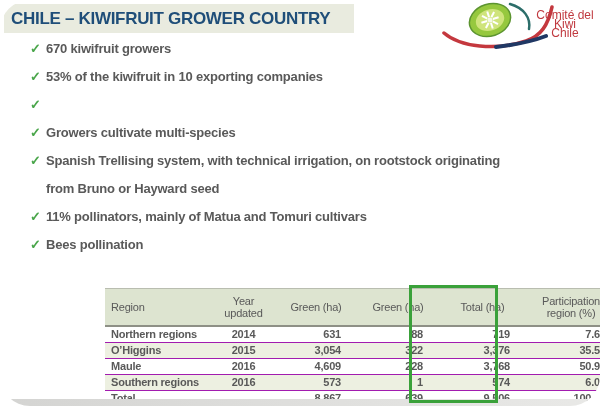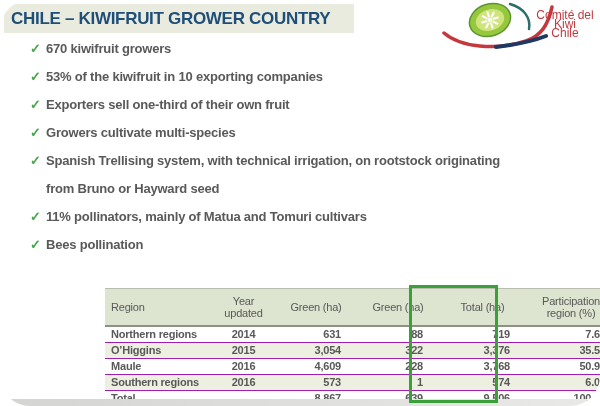--- a/index.html
+++ b/index.html
@@ -85,21 +85,20 @@
       <div class="bullet">
         <span class="check">✓</span>
         <span class="btext">670 kiwifruit growers</span>
       </div>
       <div class="bullet">
         <span class="check">✓</span>
         <span class="btext">53% of the kiwifruit in 10 exporting companies</span>
       </div>
       <div class="bullet">
         <span class="check">✓</span>
-        <span class="btext">Exporters sell one-third of their own fruit</span>
       </div>
       <div class="bullet">
         <span class="check">✓</span>
         <span class="btext">Growers cultivate multi-species</span>
       </div>
       <div class="bullet">
         <span class="check">✓</span>
         <span class="btext">Spanish Trellising system, with technical irrigation, on rootstock originating
 from Bruno or Hayward seed</span>
       </div>

